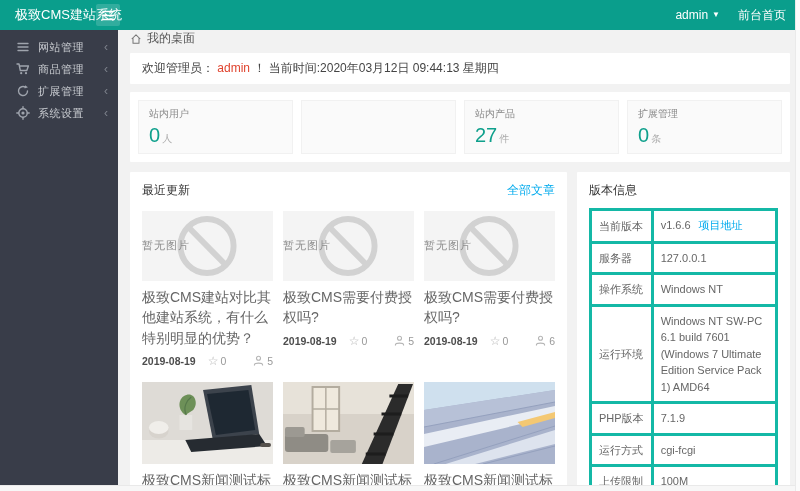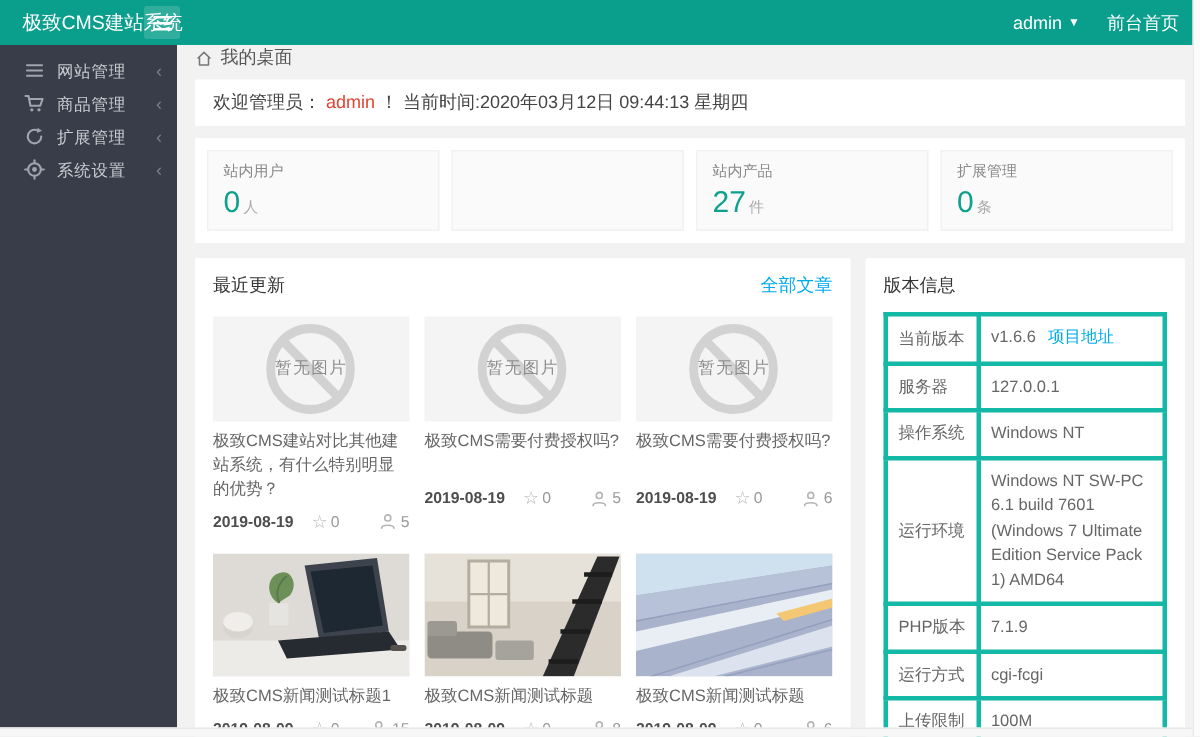--- a/index.html
+++ b/index.html
@@ -43,23 +43,23 @@
   .recent-panel { width:437px; padding:10px 12px 12px; flex-shrink:0; }
   .panel-head { display:flex; align-items:center; justify-content:space-between;gap:12px; }
   .panel-title { color:#333; font-size:12px; }
   .all-link { color:#01aaed; cursor:pointer; text-decoration:none; }
 
   .article-grid { display:grid; grid-template-columns:repeat(3,1fr); column-gap:10px; row-gap:14px; margin-top:12px; }
   .article-card { cursor:pointer; }
   .thumb { width:100%; height:70px; position:relative; overflow:hidden; background:#f4f4f4; }
   .thumb.tall { height:82px; }
   .thumb svg { position:absolute; inset:0; width:100%; height:100%; }
-  .noimg-text { position:absolute; left:0; right:0; top:50%; transform:translateY(-55%); text-align:center;
+  .noimg-text { position:absolute; left:0; right:0; top:50%; transform:translateY(-55%); 
                 color:#8d8d8d; font-size:11px; letter-spacing:1px; }
-  .a-title { font-size:11px; color:#666; line-height:1.45; margin-top:6px; }
+  .a-title { font-size:14px; color:#666; line-height:1.45; margin-top:6px; }
   .a-title.two { min-height:32px; }
   .a-title.single { min-height:16px; }
   .a-meta { display:flex; align-items:center; margin-top:6px; font-size:10.5px; color:#999; }
   .a-date { font-weight:bold; color:#4d4d4d; }
   .a-stars { margin-left:12px; display:inline-flex; align-items:center; gap:2px; }
   .star-glyph { font-size:12px; color:#b5b5b5; }
   .a-views { margin-left:auto; display:inline-flex; align-items:center; gap:3px; }
 
   .right-col { flex:1; display:flex; flex-direction:column; gap:8px; min-width:0; }
   .version-panel { padding:10px 12px 12px; }

